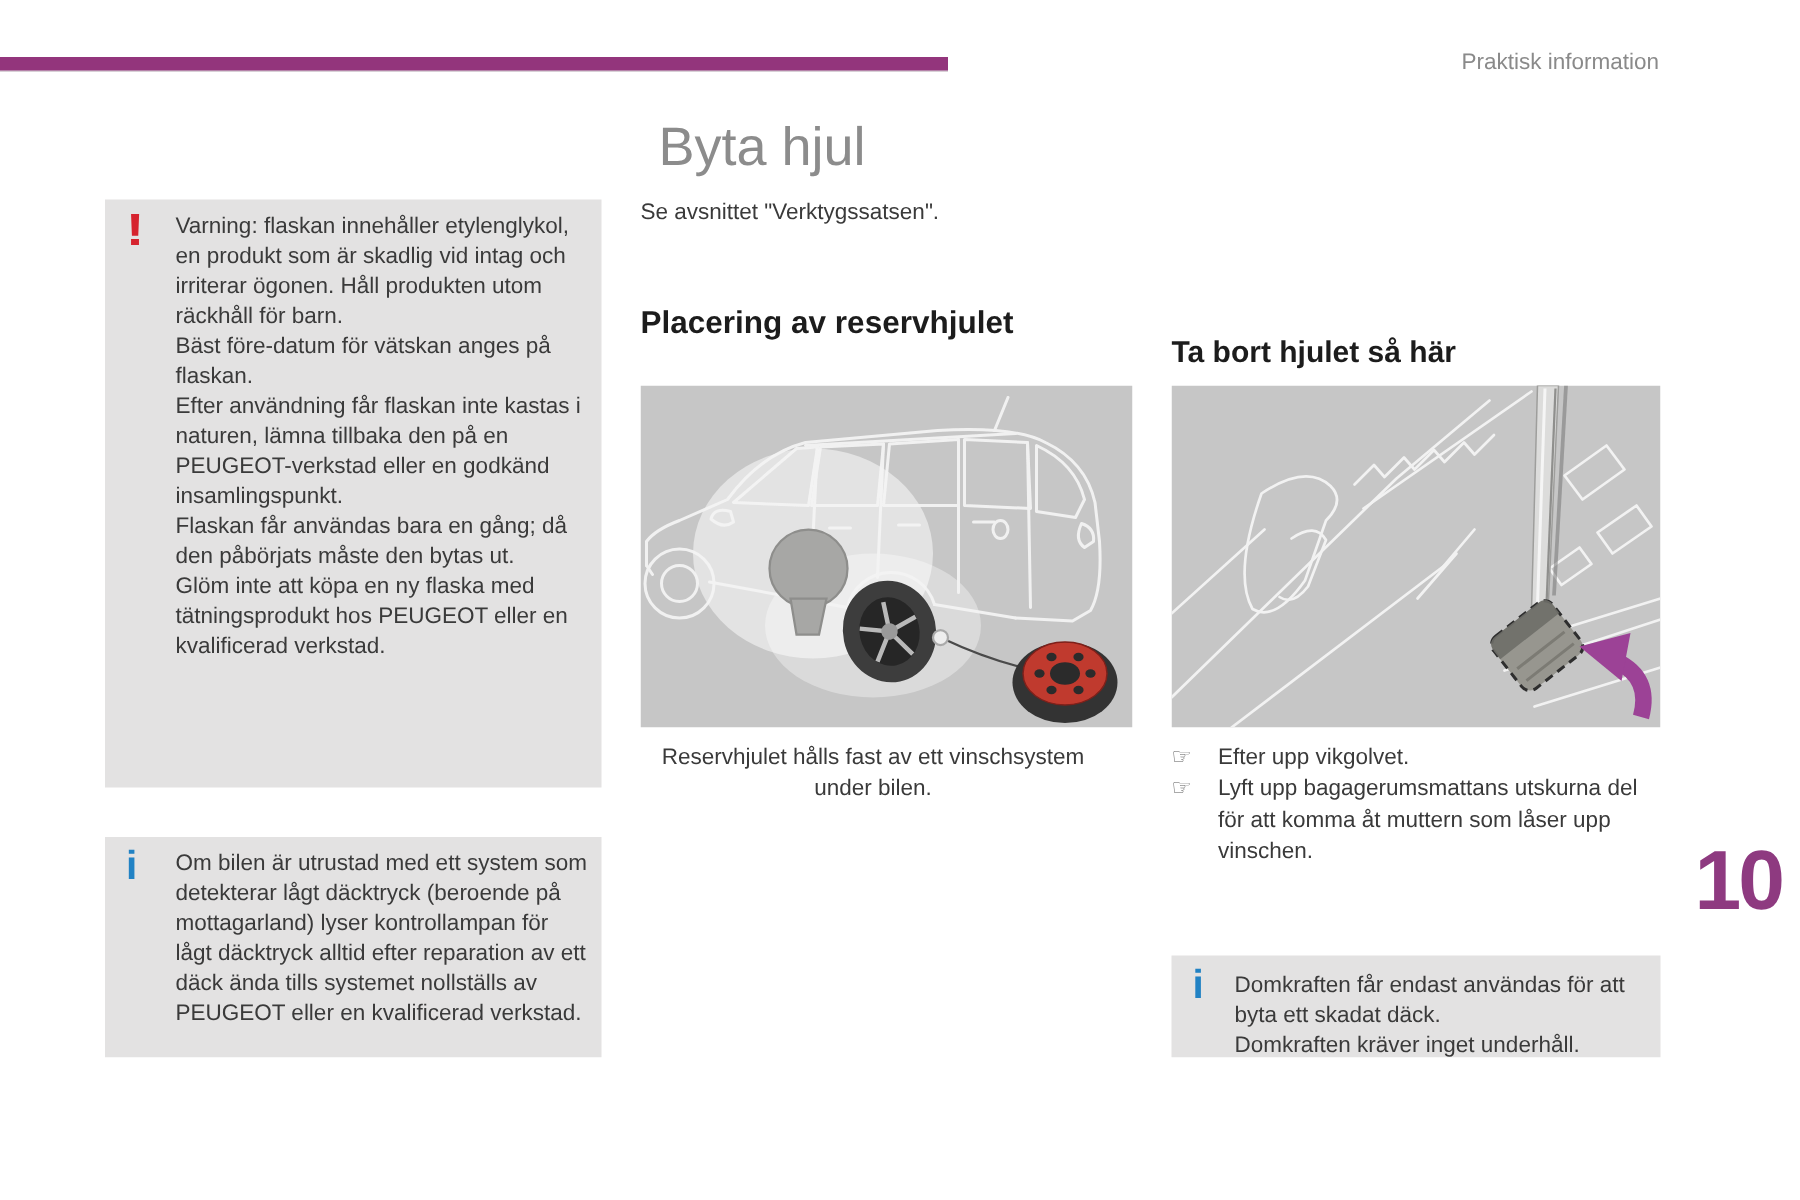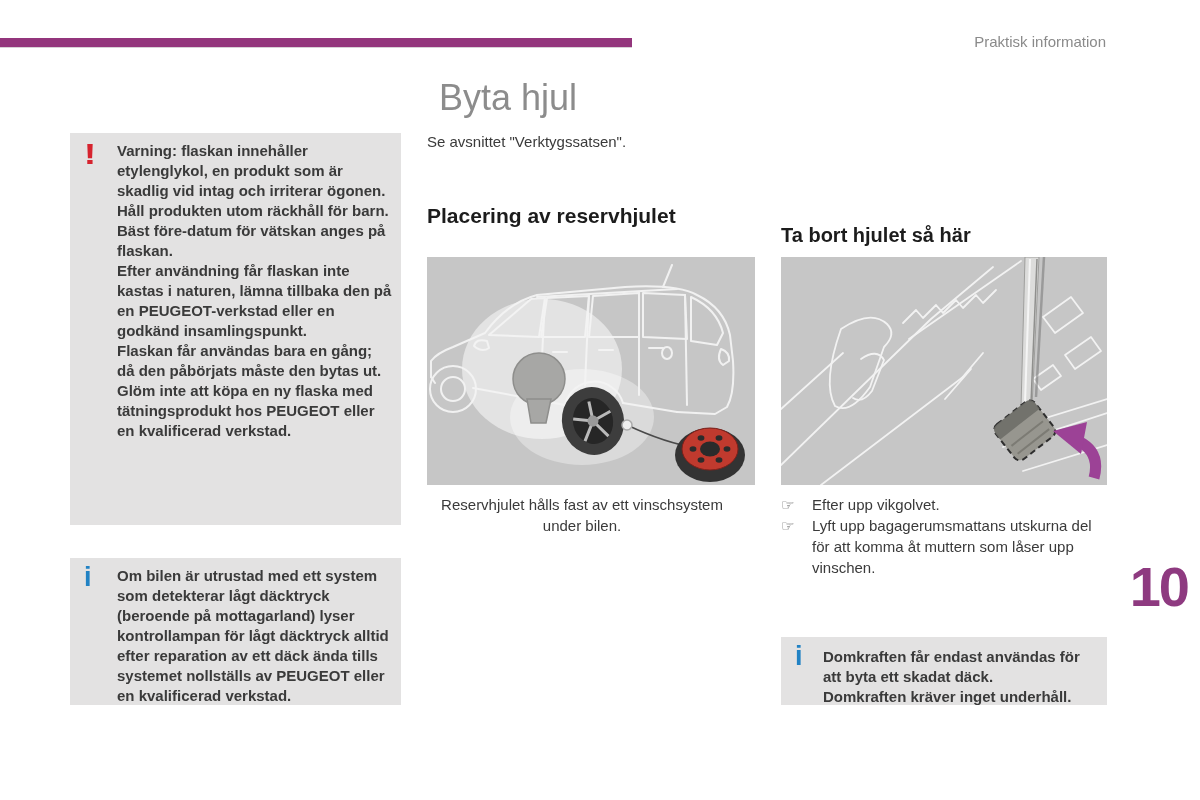--- a/index.html
+++ b/index.html
@@ -16,21 +16,21 @@
 
   .intro { position: absolute; left: 427px; top: 131px; width: 625px; font-size: 15px;
     line-height: 21px; color: #3a3a3a; }
 
   .gray-box { position: absolute; background: #e3e2e2; }
   .warning-box { left: 70px; top: 133px; width: 331px; height: 392px; padding: 8px 8px 0 47px; }
   .info-box-left { left: 70px; top: 558px; width: 331px; height: 164px; padding: 8px 8px 0 47px; }
   .info-box-right { left: 781px; top: 637px; width: 326px; height: 110px; padding: 10px 10px 0 42px; }
 
   .box-text { font-size: 15px; line-height: 20px; color: #3a3a3a; }
-  .box-text .para { margin: 0; font-weight: bold; }
+  .box-text .para { margin: 0; }
 
   .excl-icon { position: absolute; left: 15px; top: 6px; color: #d6232e; font-weight: 900;
     font-size: 30px; line-height: 30px; transform: scaleX(1.25); }
   .info-icon { position: absolute; left: 14px; top: 4px; color: #2182c4; font-weight: 900;
     font-size: 27px; line-height: 30px; }
 
   .section-heading { position: absolute; font-weight: 700; color: #1c1c1c; }
   .heading-center { left: 427px; top: 204px; font-size: 21px; }
   .heading-right { left: 781px; top: 224px; font-size: 20px; text-align: center; }
 

